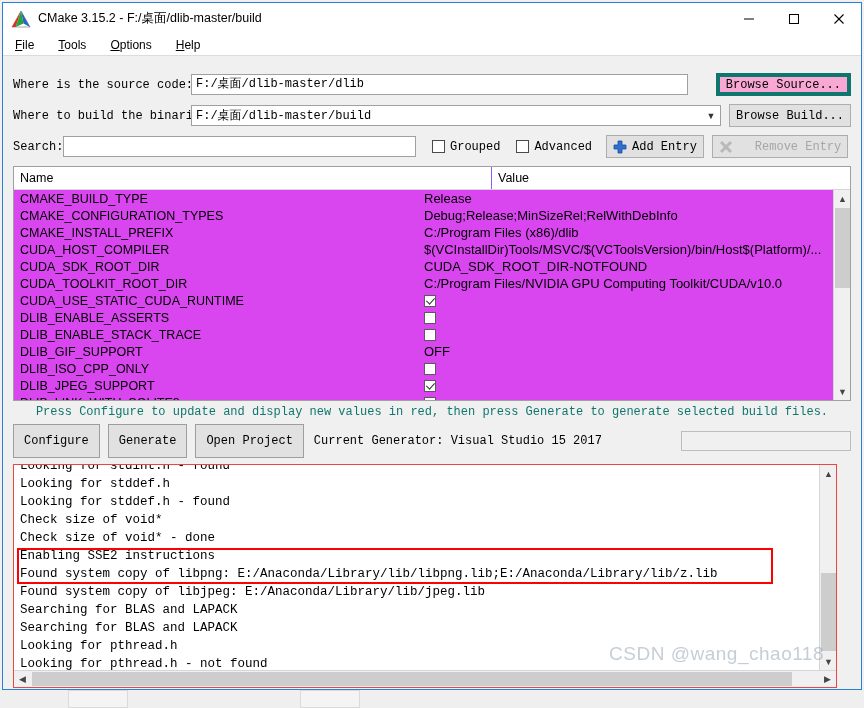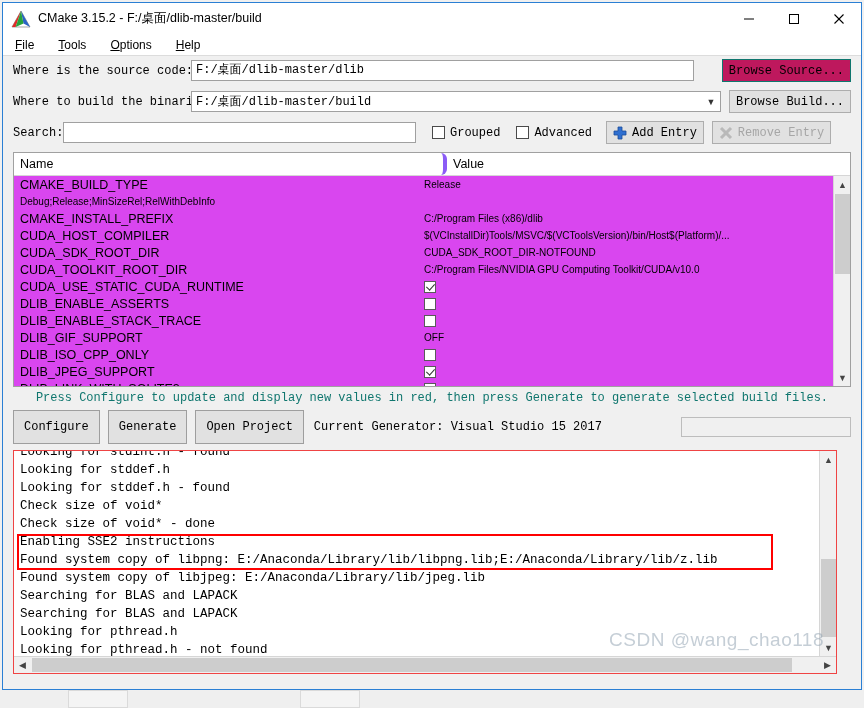--- a/index.html
+++ b/index.html
@@ -67,21 +67,21 @@
     font-size: 12px;
     color: #000;
     margin-right: 24px;
     font-family: "Liberation Sans", sans-serif;
     white-space: nowrap;
   }
   .menu-item u { text-decoration: underline; }
 
   
   .form-area {
-    padding: 3px 10px 0 10px;
+    padding: 17px 10px 0 10px;
     background: #f0f0f0;
   }
   .form-row {
     display: flex;
     align-items: center;
     margin-bottom: 8px;
   }
   .form-label {
     font-family: "Liberation Mono", monospace;
     font-size: 12px;
@@ -135,25 +135,25 @@
     font-family: "Liberation Mono", monospace;
     font-size: 12px;
     color: #000;
     display: flex;
     align-items: center;
     justify-content: center;
     white-space: nowrap;
     padding: 0 6px;
   }
   .btn.focus {
-    border: 1px solid #0f766e;
-    background: #be185d;
+    border: 4px solid #0f766e;
+    background: #f9a8d4;
     margin-left: 28px;
   }
-  .btn.disabled { color: #a6a6a6; }
+  .btn.disabled { color: #a6a6a6; gap: 17px; }
   .btn-browse-src { margin-left: 8px; }
   .btn-browse-bld { margin-left: 8px; }
   .cb-wrap {
     display: flex;
     align-items: center;
     margin-left: 16px;
     white-space: nowrap;
   }
   .checkbox {
     width: 13px; height: 13px;
@@ -197,21 +197,21 @@
     border-bottom: 1px solid #d6d6d6;
     flex: 0 0 auto;
   }
   .th {
     font-size: 12.5px;
     color: #000;
     font-family: "Liberation Sans", sans-serif;
     line-height: 22px;
     padding-left: 6px;
   }
-  .th-name { width: 433px; border-right: 4px solid #8b5cf6; border-radius: 6px; }
+  .th-name { width: 478px; border-right: 1px solid #8b5cf6; }
   .th-value { flex: 1; }
   .table-body-wrap {
     flex: 1;
     display: flex;
     overflow: hidden;
   }
   .table-rows {
     flex: 1;
     background: #d946ef;
     overflow: hidden;
@@ -225,21 +225,21 @@
     width: 404px;
     font-size: 12.5px;
     color: #000;
     font-family: "Liberation Sans", sans-serif;
     padding-left: 6px;
     white-space: nowrap;
     overflow: hidden;
   }
   .td-value {
     flex: 1;
-    font-size: 10px;
+    font-size: 13px;
     color: #000;
     font-family: "Liberation Sans", sans-serif;
     padding-left: 6px;
     white-space: nowrap;
     overflow: hidden;
     display: flex;
     align-items: center;
   }
   .cell-check {
     width: 12px; height: 12px;
@@ -525,20 +525,21 @@
         <div class="th th-name">Name</div>
         <div class="th th-value">Value</div>
       </div>
       <div class="table-body-wrap">
         <div class="table-rows" id="cache-rows">
             <div class="trow">
               <div class="td-name">CMAKE_BUILD_TYPE</div>
               <div class="td-value">Release</div>
             </div>
             <div class="trow">
+              <div class="td-name">CMAKE_CONFIGURATION_TYPES</div>
               <div class="td-value">Debug;Release;MinSizeRel;RelWithDebInfo</div>
             </div>
             <div class="trow">
               <div class="td-name">CMAKE_INSTALL_PREFIX</div>
               <div class="td-value">C:/Program Files (x86)/dlib</div>
             </div>
             <div class="trow">
               <div class="td-name">CUDA_HOST_COMPILER</div>
               <div class="td-value">$(VCInstallDir)Tools/MSVC/$(VCToolsVersion)/bin/Host$(Platform)/...</div>
             </div>

